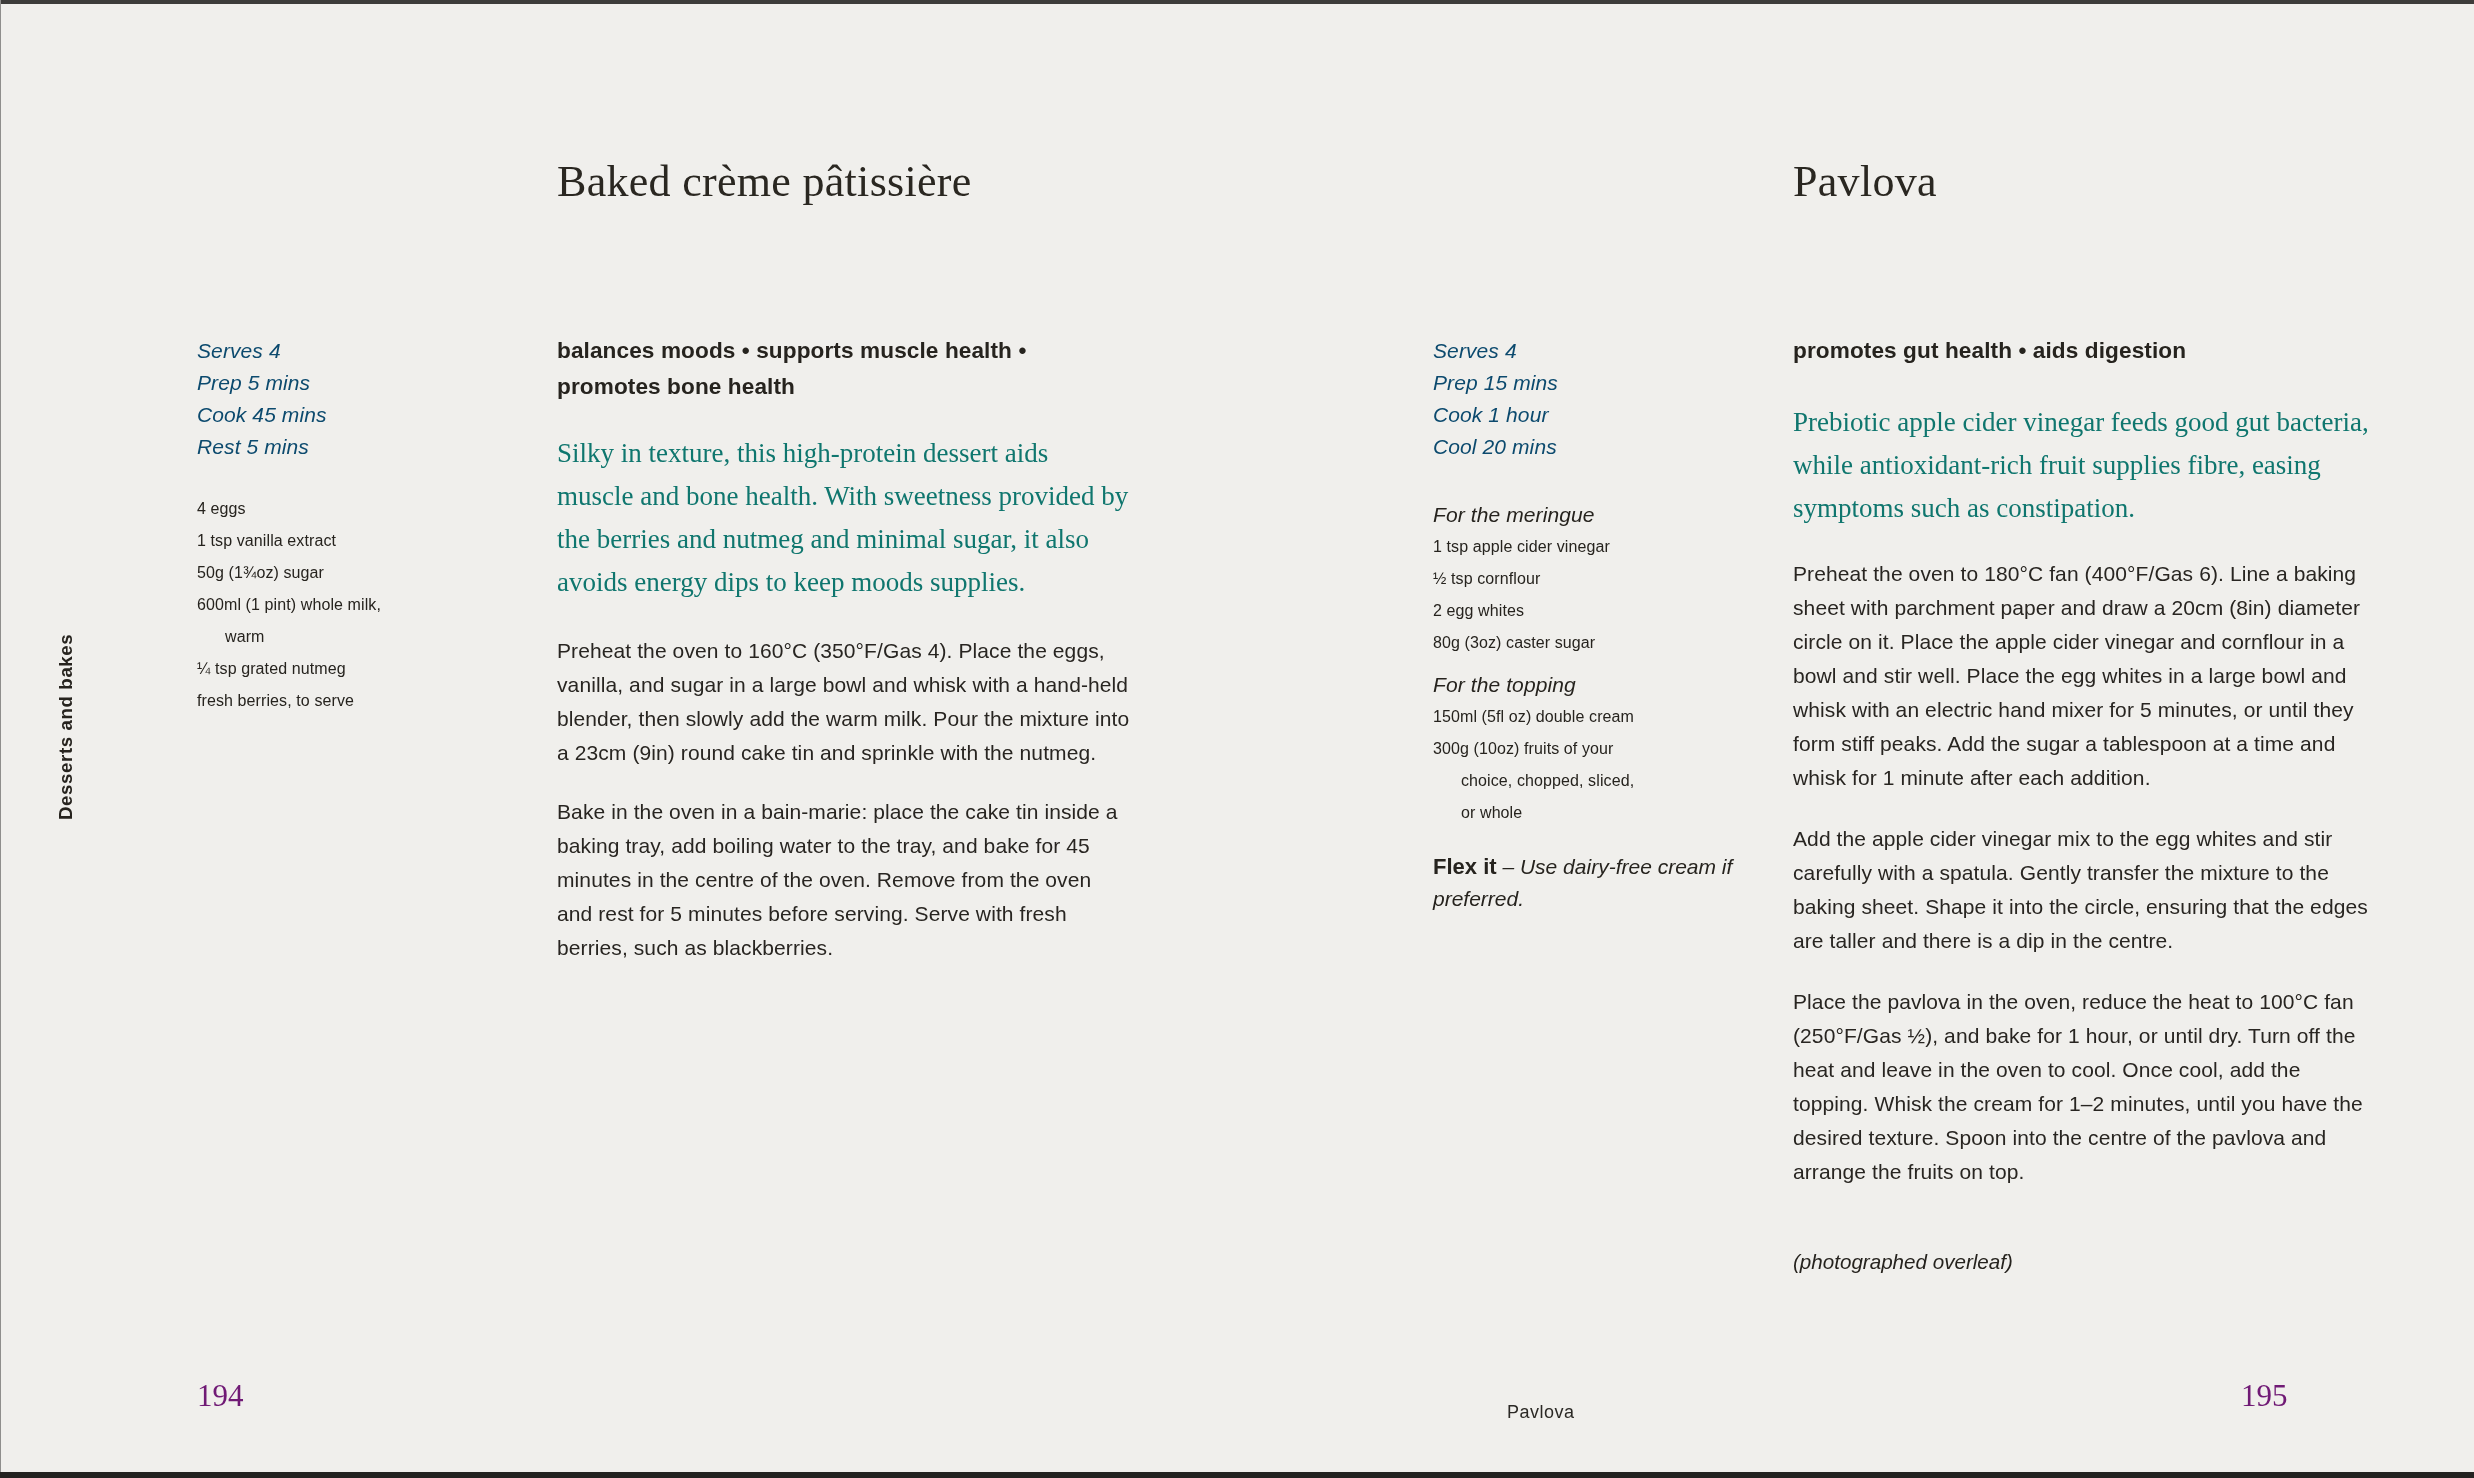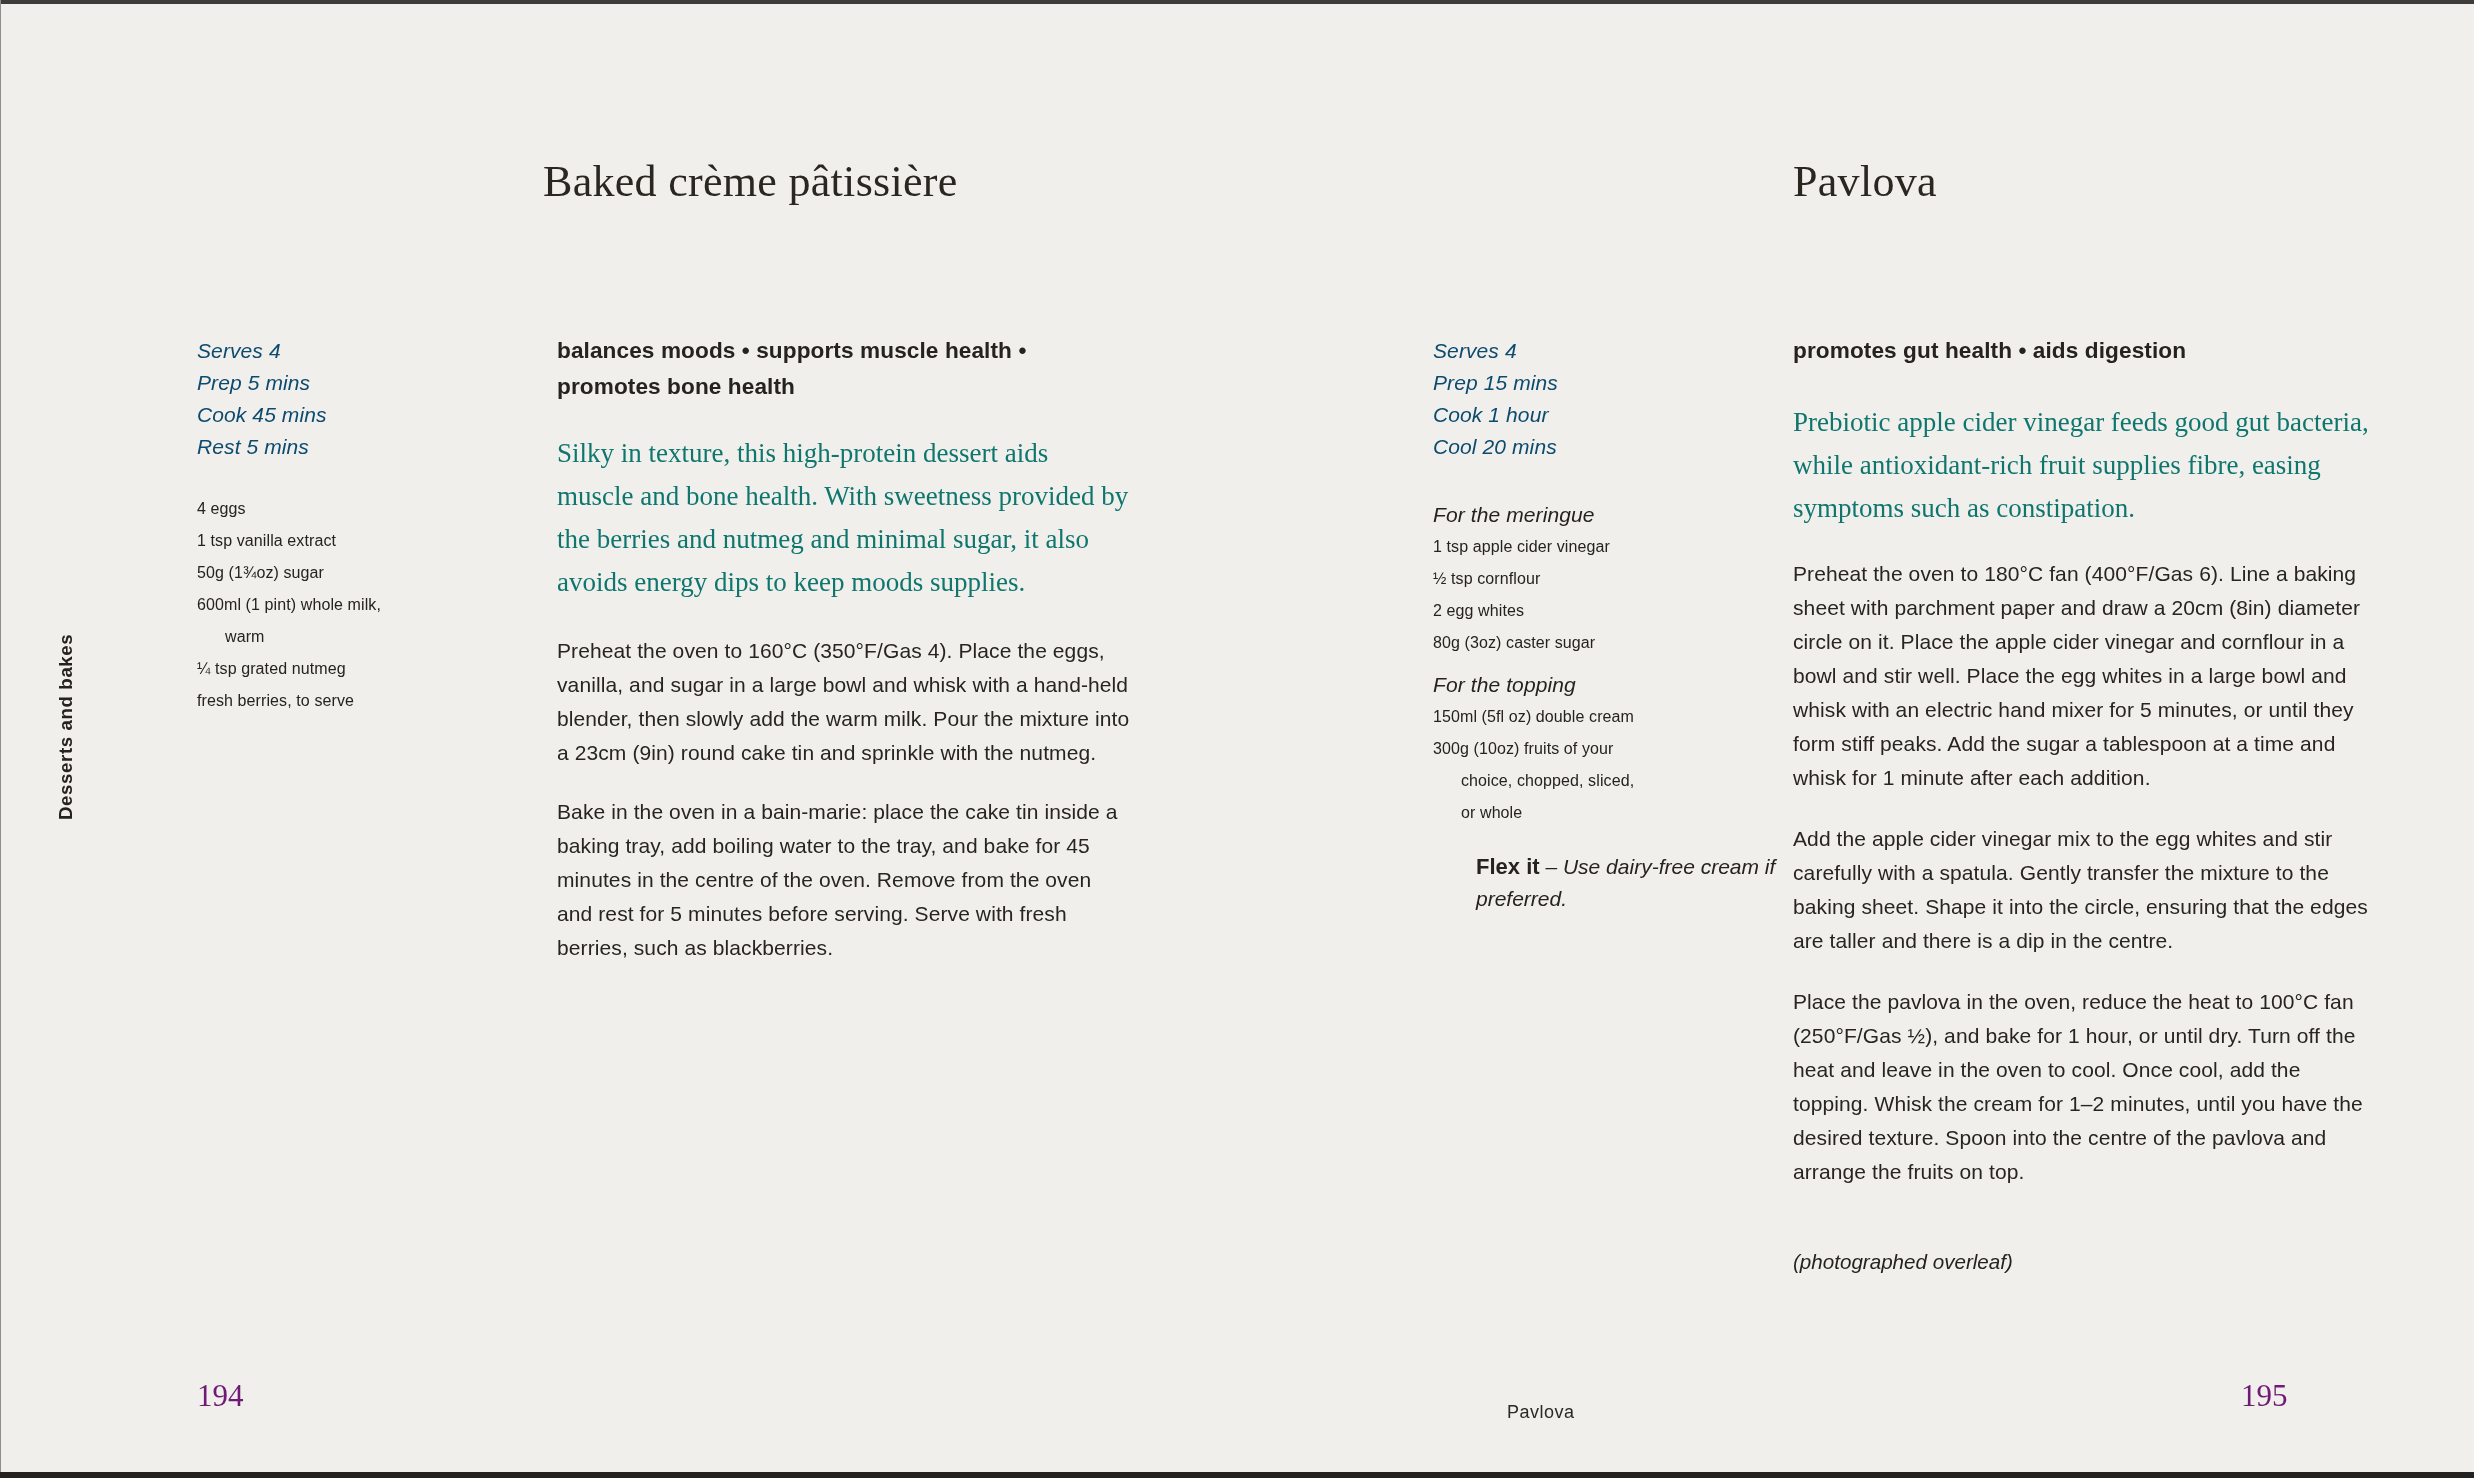--- a/index.html
+++ b/index.html
@@ -32,21 +32,21 @@
     position: absolute;
     top: 124px;
     font-family: "Liberation Serif", serif;
     font-weight: 400;
     font-size: 44px;
     line-height: 58px;
     letter-spacing: 0.3px;
     color: #2a2721;
     white-space: nowrap;
   }
-  #left-title  { left: 543px; }
+  #left-title  { left: 557px; }
   #right-title { left: 1793px; }
 
   .meta-col {
     position: absolute;
     top: 335px;
   }
   #left-meta-col  { left: 197px;  width: 361px; }
   #right-meta-col { left: 1433px; width: 348px; }
 
   .meta-line {
@@ -70,21 +70,20 @@
     line-height: 32px;
     letter-spacing: 0.1px;
   }
   .section-label.first { margin-top: 36px; }
   .section-label.second { margin-top: 10px; }
   .flex-block {
     margin-top: 22px;
     width: 335px;
     font-size: 21px;
     line-height: 32px;
-    margin-left: 43px;
   }
   .flex-label {
     font-weight: 700;
     font-style: normal;
     font-size: 22px;
   }
   .flex-note { font-style: italic; }
 
   .body-col { position: absolute; top: 333px; }
   #left-body-col  { left: 557px;  width: 574px; }

